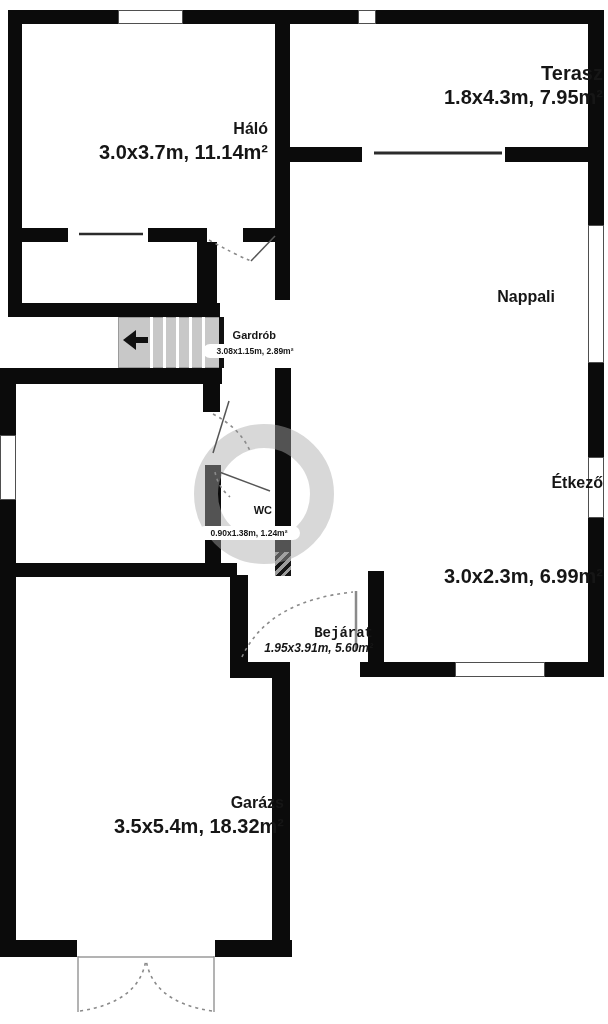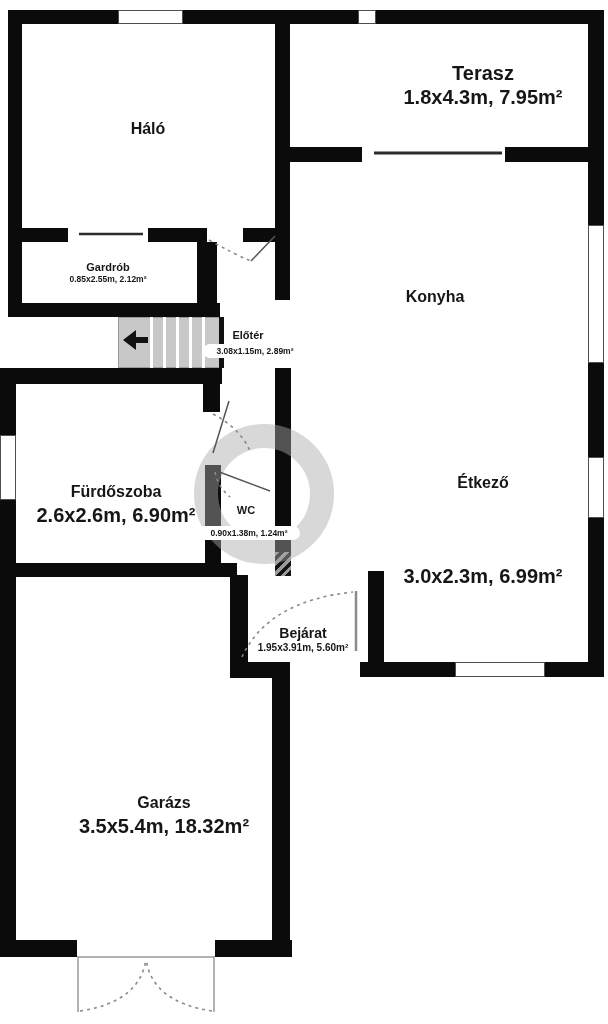--- a/index.html
+++ b/index.html
@@ -8,27 +8,27 @@
     font-family:"Liberation Sans","DejaVu Sans",sans-serif;
   }
   .wall{position:absolute;background:#0b0b0b;z-index:1;}
   .window{position:absolute;background:#ffffff;border:1px solid #4f4f4f;box-sizing:border-box;z-index:2;}
   .hatch{position:absolute;z-index:2;background:repeating-linear-gradient(135deg,#9a9a9a 0 3px,#141414 3px 7px);}
   .stairs{position:absolute;left:118px;top:317px;width:104px;height:51px;background:#c8c8c8;border:1px solid #9a9a9a;box-sizing:border-box;z-index:2;}
   .riser{position:absolute;top:317px;width:3px;height:51px;background:#ffffff;z-index:3;}
   .stair-cap{position:absolute;left:219px;top:317px;width:5px;height:51px;background:#111;z-index:3;}
   .overlay{position:absolute;left:0;top:0;z-index:5;pointer-events:none;}
   .room{position:absolute;text-align:center;color:#161616;z-index:6;}
-  .room span{display:block;font-weight:bold;}
+  .room span{display:block;font-weight:bold;text-align:right;}
   .big .t{font-size:16px;line-height:27px;}
   .big .d{font-size:20px;line-height:20px;}
   .small .t{font-size:11px;line-height:13px;}
   .small .d{font-size:8.5px;line-height:11px;}
-  .mid .t{font-size:14px;line-height:16px;}
-  .mid .d{font-size:10px;line-height:14px;}
+  .mid .t{font-size:14px;line-height:16px;font-family:Liberation Mono, monospace;}
+  .mid .d{font-size:12px;line-height:14px;font-style:italic;}
   .pill{position:absolute;background:#ffffff;border-radius:7px;z-index:6;text-align:center;
         font-size:8.5px;line-height:12px;font-weight:bold;color:#161616;padding:1px 2px;}
 </style>
 </head>
 <body>
 
 <div class="plan">
 
   <div class="wall" style="left:8px;top:10px;width:110px;height:14px"></div>
   <div class="wall" style="left:183px;top:10px;width:107px;height:14px"></div>
@@ -101,45 +101,38 @@
     <path d="M78 956 V1012 M214 956 V1012 M78 957 H214" fill="none" stroke="#9a9a9a" stroke-width="1.5"></path>
     <path d="M80 1011 Q140 1002 146 959" fill="none" stroke="#8a8a8a" stroke-width="1.6" stroke-dasharray="3 4"></path>
     <path d="M212 1011 Q152 1002 146 959" fill="none" stroke="#8a8a8a" stroke-width="1.6" stroke-dasharray="3 4"></path>
 
     <rect x="132" y="337" width="16" height="6" fill="#111"></rect>
     <polygon points="123,340 136,330 136,350" fill="#111"></polygon>
   </svg>
 
   <div class="room big" style="left:28px;top:115px;width:240px">
     <span class="t">Háló</span>
+    <span class="d">3.0x3.7m, 11.14m²</span>
   </div>
 
   <div class="room big" style="left:363px;top:60px;width:240px">
     <span class="t" style="font-size:20px">Terasz</span>
     <span class="d">1.8x4.3m, 7.95m²</span>
   </div>
 
-  <div class="room small" style="left:28px;top:261px;width:160px">
-    <span class="t">Gardrób</span>
-    <span class="d">0.85x2.55m, 2.12m²</span>
-  </div>
 
   <div class="room small" style="left:220px;top:329px;width:56px">
-    <span class="t">Előtér</span>
+    <span class="t">Gardrób</span>
   </div>
   <div class="pill" style="left:203px;top:344px;width:100px">3.08x1.15m, 2.89m²</div>
 
   <div class="room big" style="left:315px;top:283px;width:240px">
-    <span class="t">Konyha</span>
+    <span class="t">Nappali</span>
   </div>
 
-  <div class="room big" style="left:0px;top:478px;width:232px">
-    <span class="t">Fürdőszoba</span>
-    <span class="d">2.6x2.6m, 6.90m²</span>
-  </div>
 
   <div class="room small" style="left:220px;top:504px;width:52px">
     <span class="t">WC</span>
   </div>
   <div class="pill" style="left:198px;top:526px;width:98px">0.90x1.38m, 1.24m²</div>
 
   <div class="room big" style="left:363px;top:469px;width:240px">
     <span class="t" style="font-size:16px">Étkező</span>
   </div>
 

